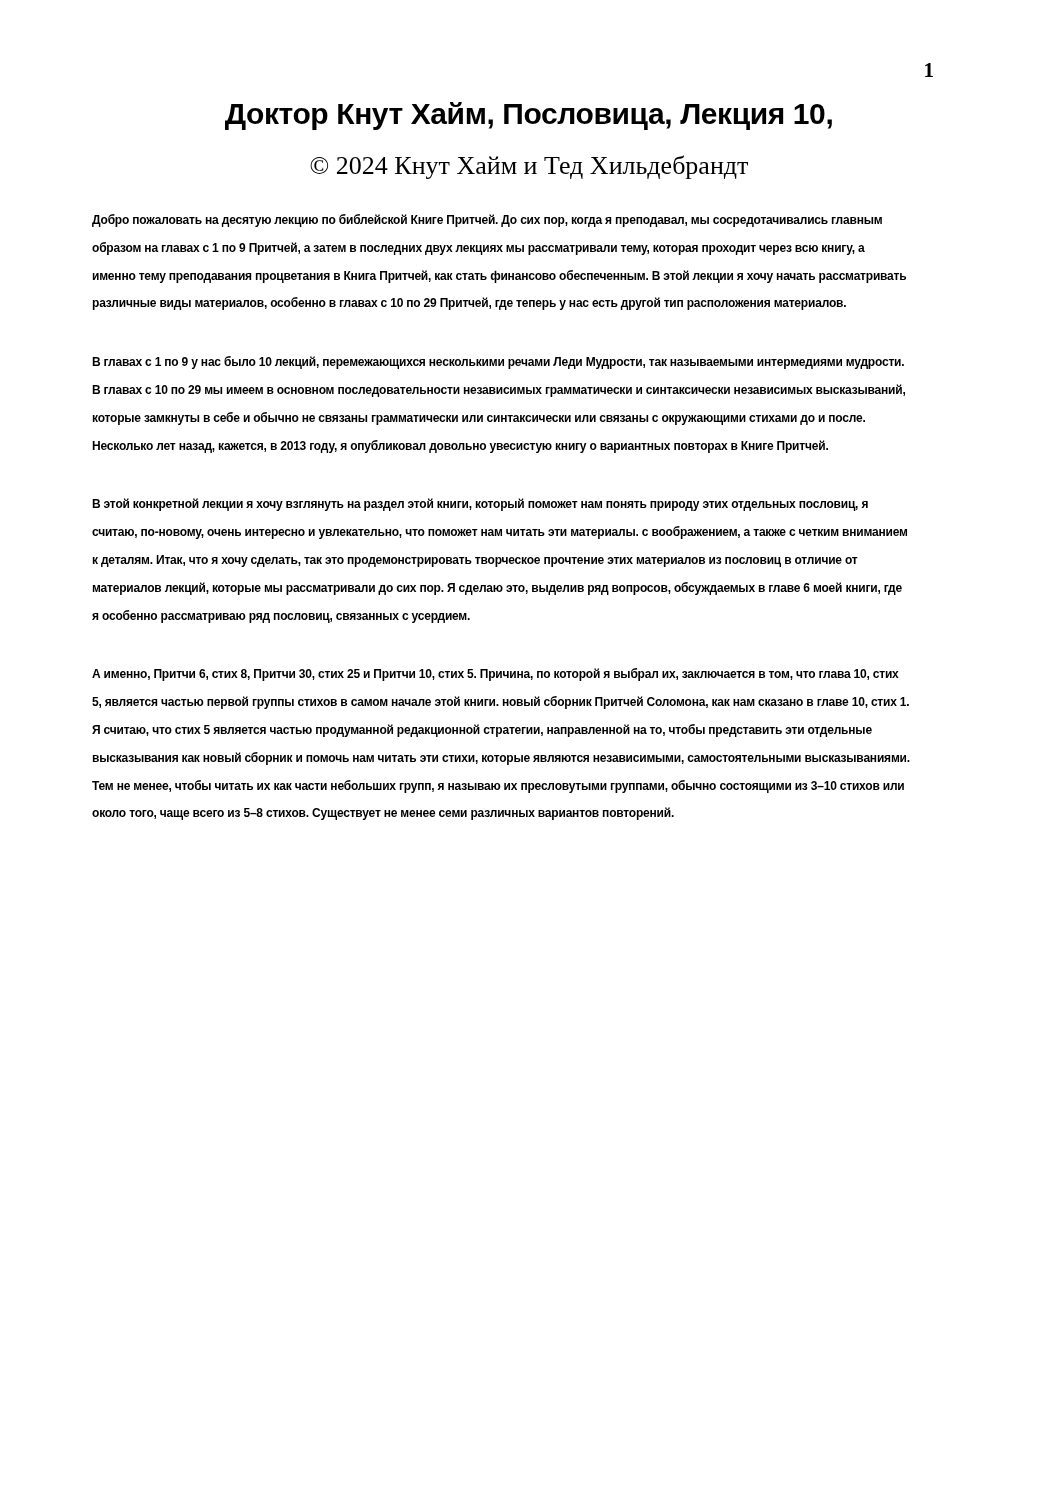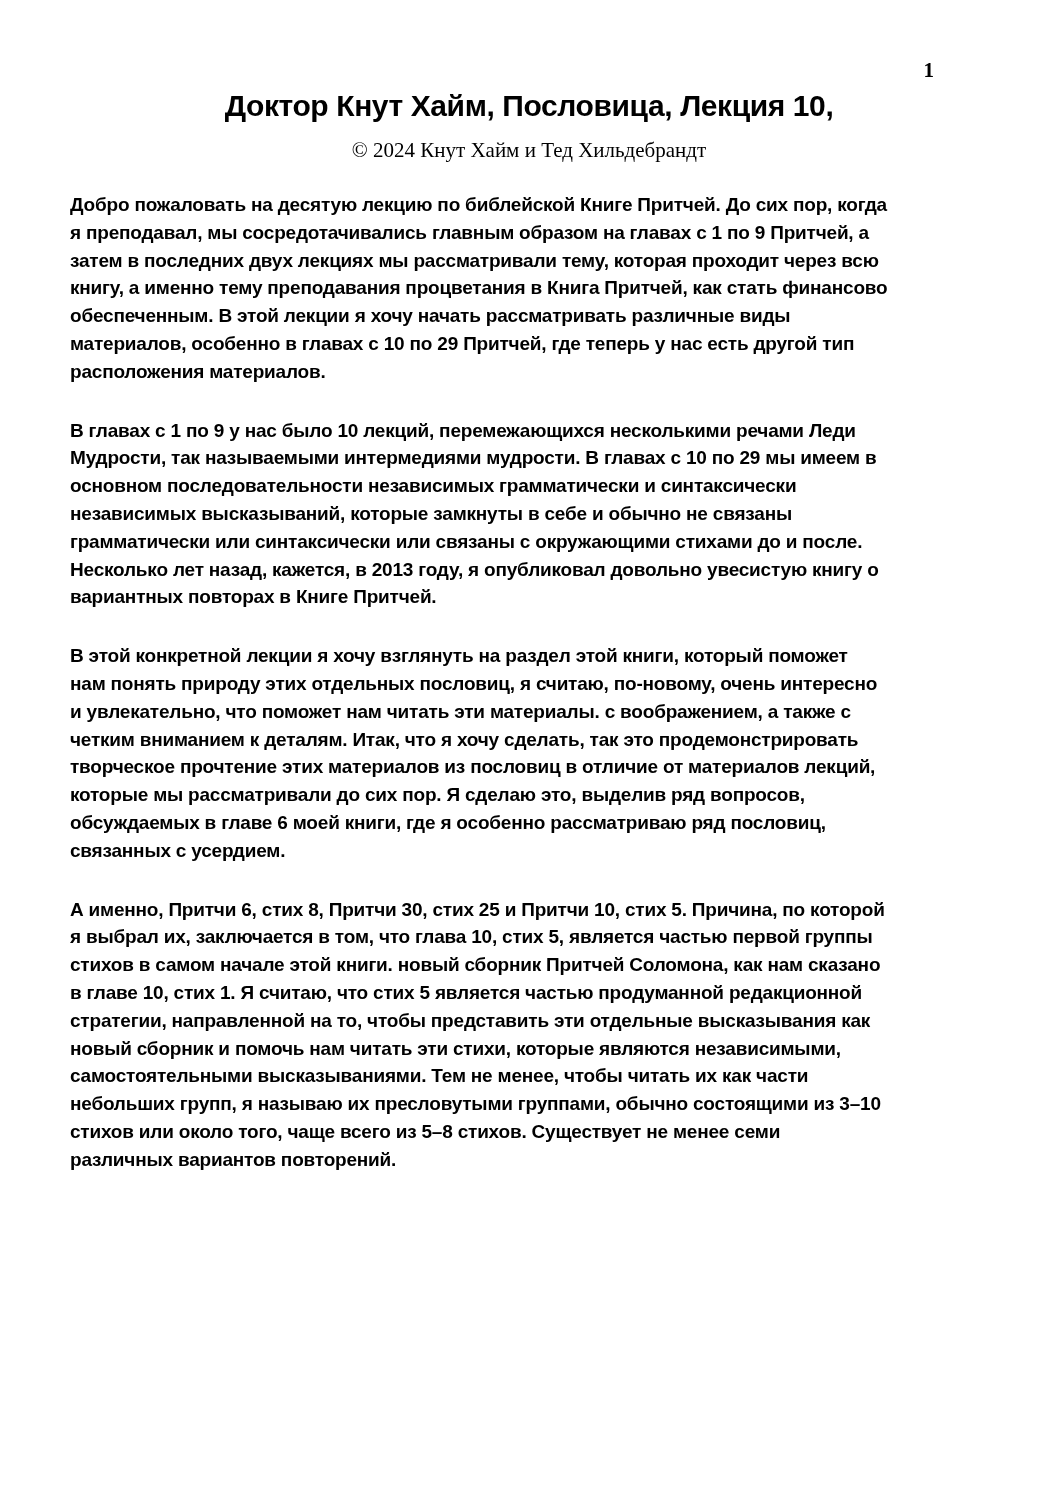--- a/index.html
+++ b/index.html
@@ -23,43 +23,43 @@
   .page-number {
     position: absolute;
     top: 58px;
     right: 124px;
     font-family: "Liberation Serif", serif;
     font-weight: 700;
     font-size: 21px;
     line-height: 24px;
   }
   .doc-title {
-    margin: 8px;
+    margin: 16px;
     padding-top: 76px;
     text-align: center;
     font-size: 30px;
     line-height: 43px;
     font-weight: 700;
     letter-spacing: -0.4px;
   }
   .doc-title .title-line {
     display: block;
   }
   .copyright {
     text-align: center;
     font-family: "Liberation Serif", serif;
-    font-size: 21px;
+    font-size: 26px;
     line-height: 30px;
     font-weight: 400;
     margin-top: 2px;
   }
   .content {
     width: 818px;
-    margin: 26px 0 0 70px;
-    font-size: 19px;
+    margin: 26px 0 0 92px;
+    font-size: 12px;
     line-height: 27.8px;
     font-weight: 700;
     letter-spacing: -0.2px;
     text-align: left;
   }
   .content p {
     margin: 0 0 31px 0;
   }
   .content p:last-child {
     margin-bottom: 0;

